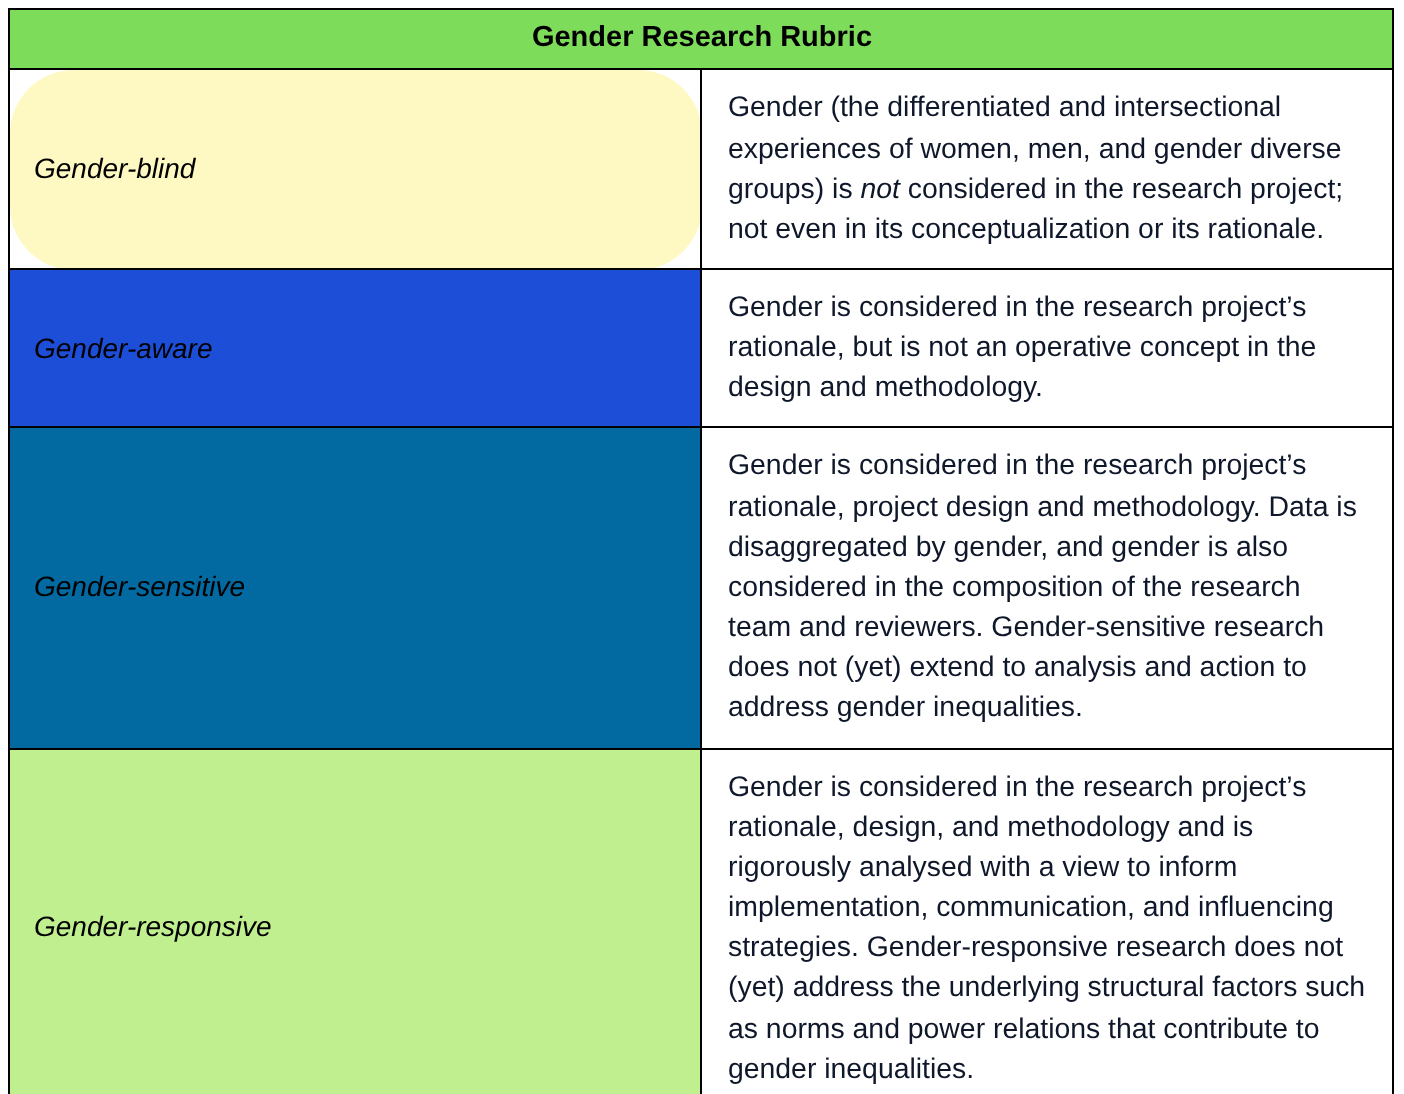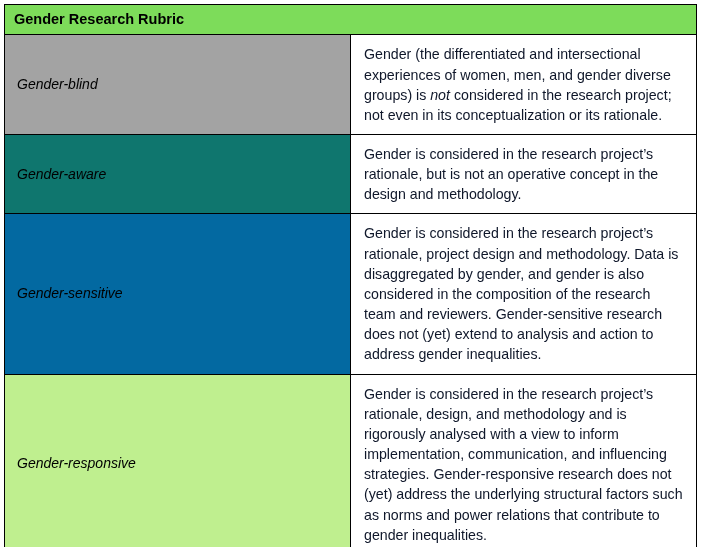--- a/index.html
+++ b/index.html
@@ -30,20 +30,21 @@
     vertical-align: top;
     padding: 0;
   }
   .title-cell {
     background: #7ddc5a;
     font-weight: bold;
     font-size: 14.5px;
     color: #000000;
     padding: 6px 8px 6px 9px !important;
     line-height: 1.2;
+    text-align: center;
   }
   .level-cell {
     width: 175px;
     font-style: italic;
     font-size: 14px;
     color: #000000;
     padding: 0 0 0 12px !important;
     vertical-align: middle !important;
     line-height: 1.25;
   }
@@ -62,26 +63,26 @@
 <body>
 
 <div class="rubric">
   <table class="rubric-table">
     <tbody>
       <tr>
         <td class="title-cell" colspan="2" style="background: rgb(125, 220, 90);">Gender Research Rubric</td>
       </tr>
 
       <tr style="height: 78px;">
-        <td class="level-cell" style="background: #a3a3a3;">Gender-blind</td>
+        <td class="level-cell" style="background: #fef9c3; border-radius: 32px;">Gender-blind</td>
         <td class="desc-cell"><span>Gender (the differentiated and intersectional experiences of women, men, and gender diverse groups) is </span><em>not</em><span> considered in the research project; not even in its conceptualization or its rationale.</span></td>
       </tr>
 
       <tr style="height: 66px;">
-        <td class="level-cell" style="background: #0f766e;">Gender-aware</td>
+        <td class="level-cell" style="background: #1d4ed8;">Gender-aware</td>
         <td class="desc-cell">Gender is considered in the research project’s rationale, but is not an operative concept in the design and methodology.</td>
       </tr>
 
       <tr style="height: 128px;">
         <td class="level-cell" style="background: #0369a1;">Gender-sensitive</td>
         <td class="desc-cell">Gender is considered in the research project’s rationale, project design and methodology. Data is disaggregated by gender, and gender is also considered in the composition of the research team and reviewers. Gender-sensitive research does not (yet) extend to analysis and action to address gender inequalities.</td>
       </tr>
 
       <tr style="height: 122px;">
         <td class="level-cell" style="background: rgb(191, 239, 143);">Gender-responsive</td>

